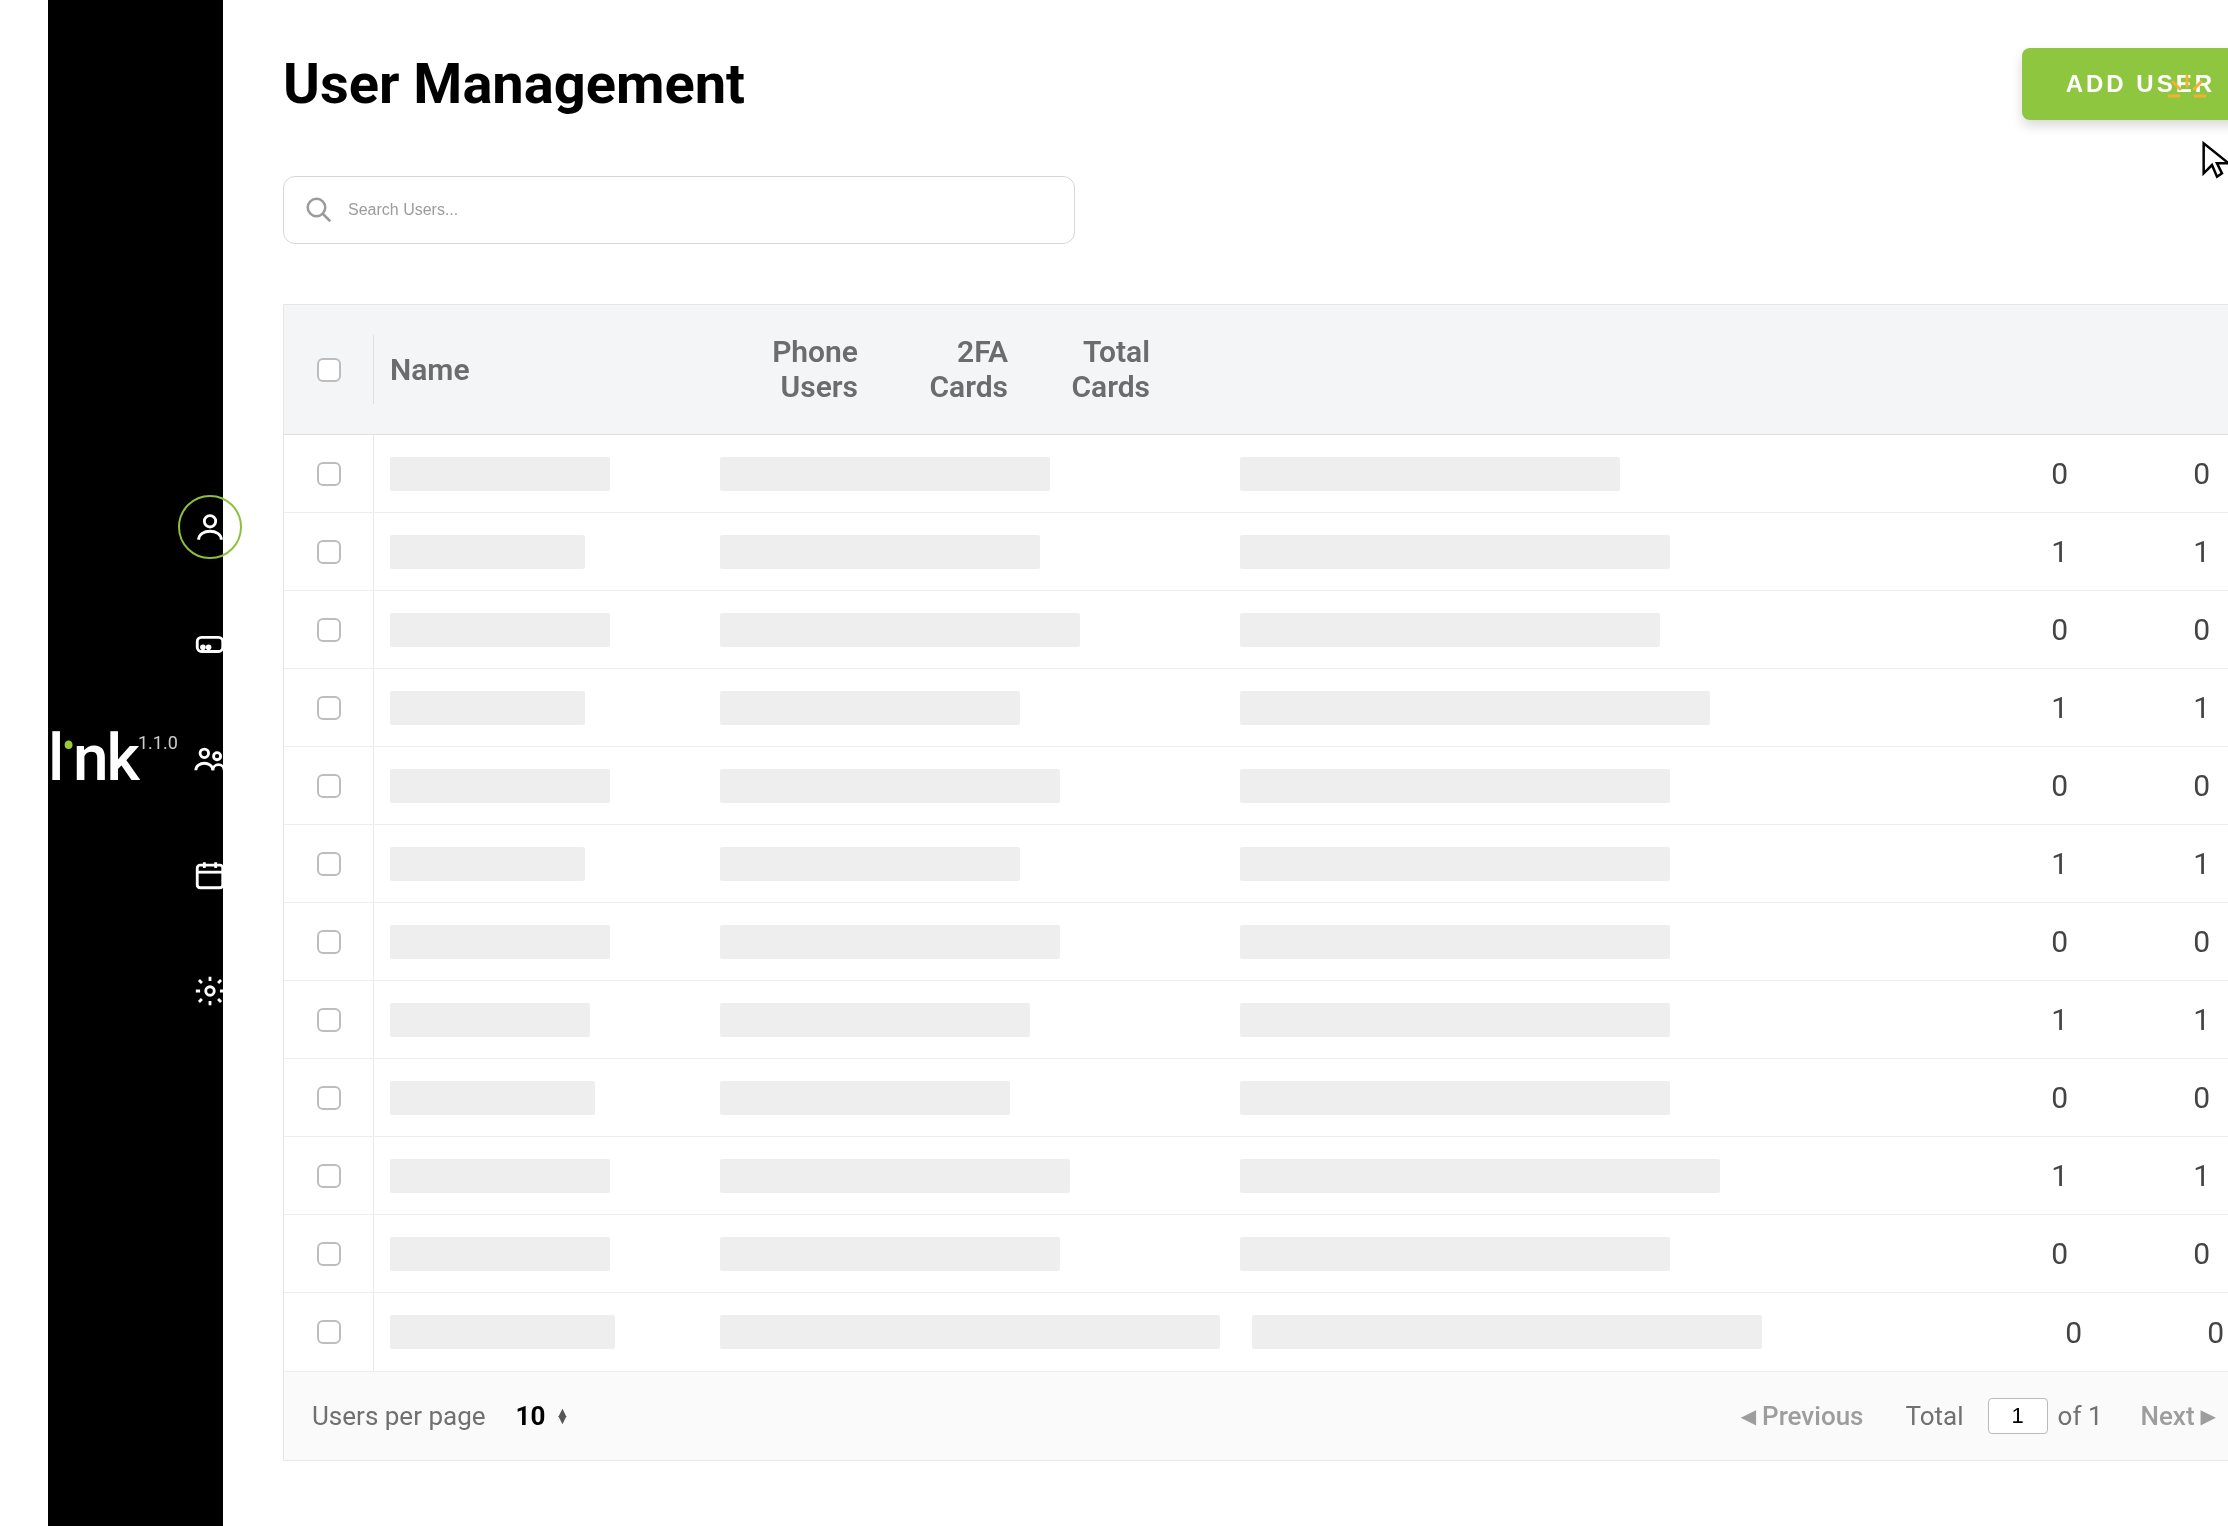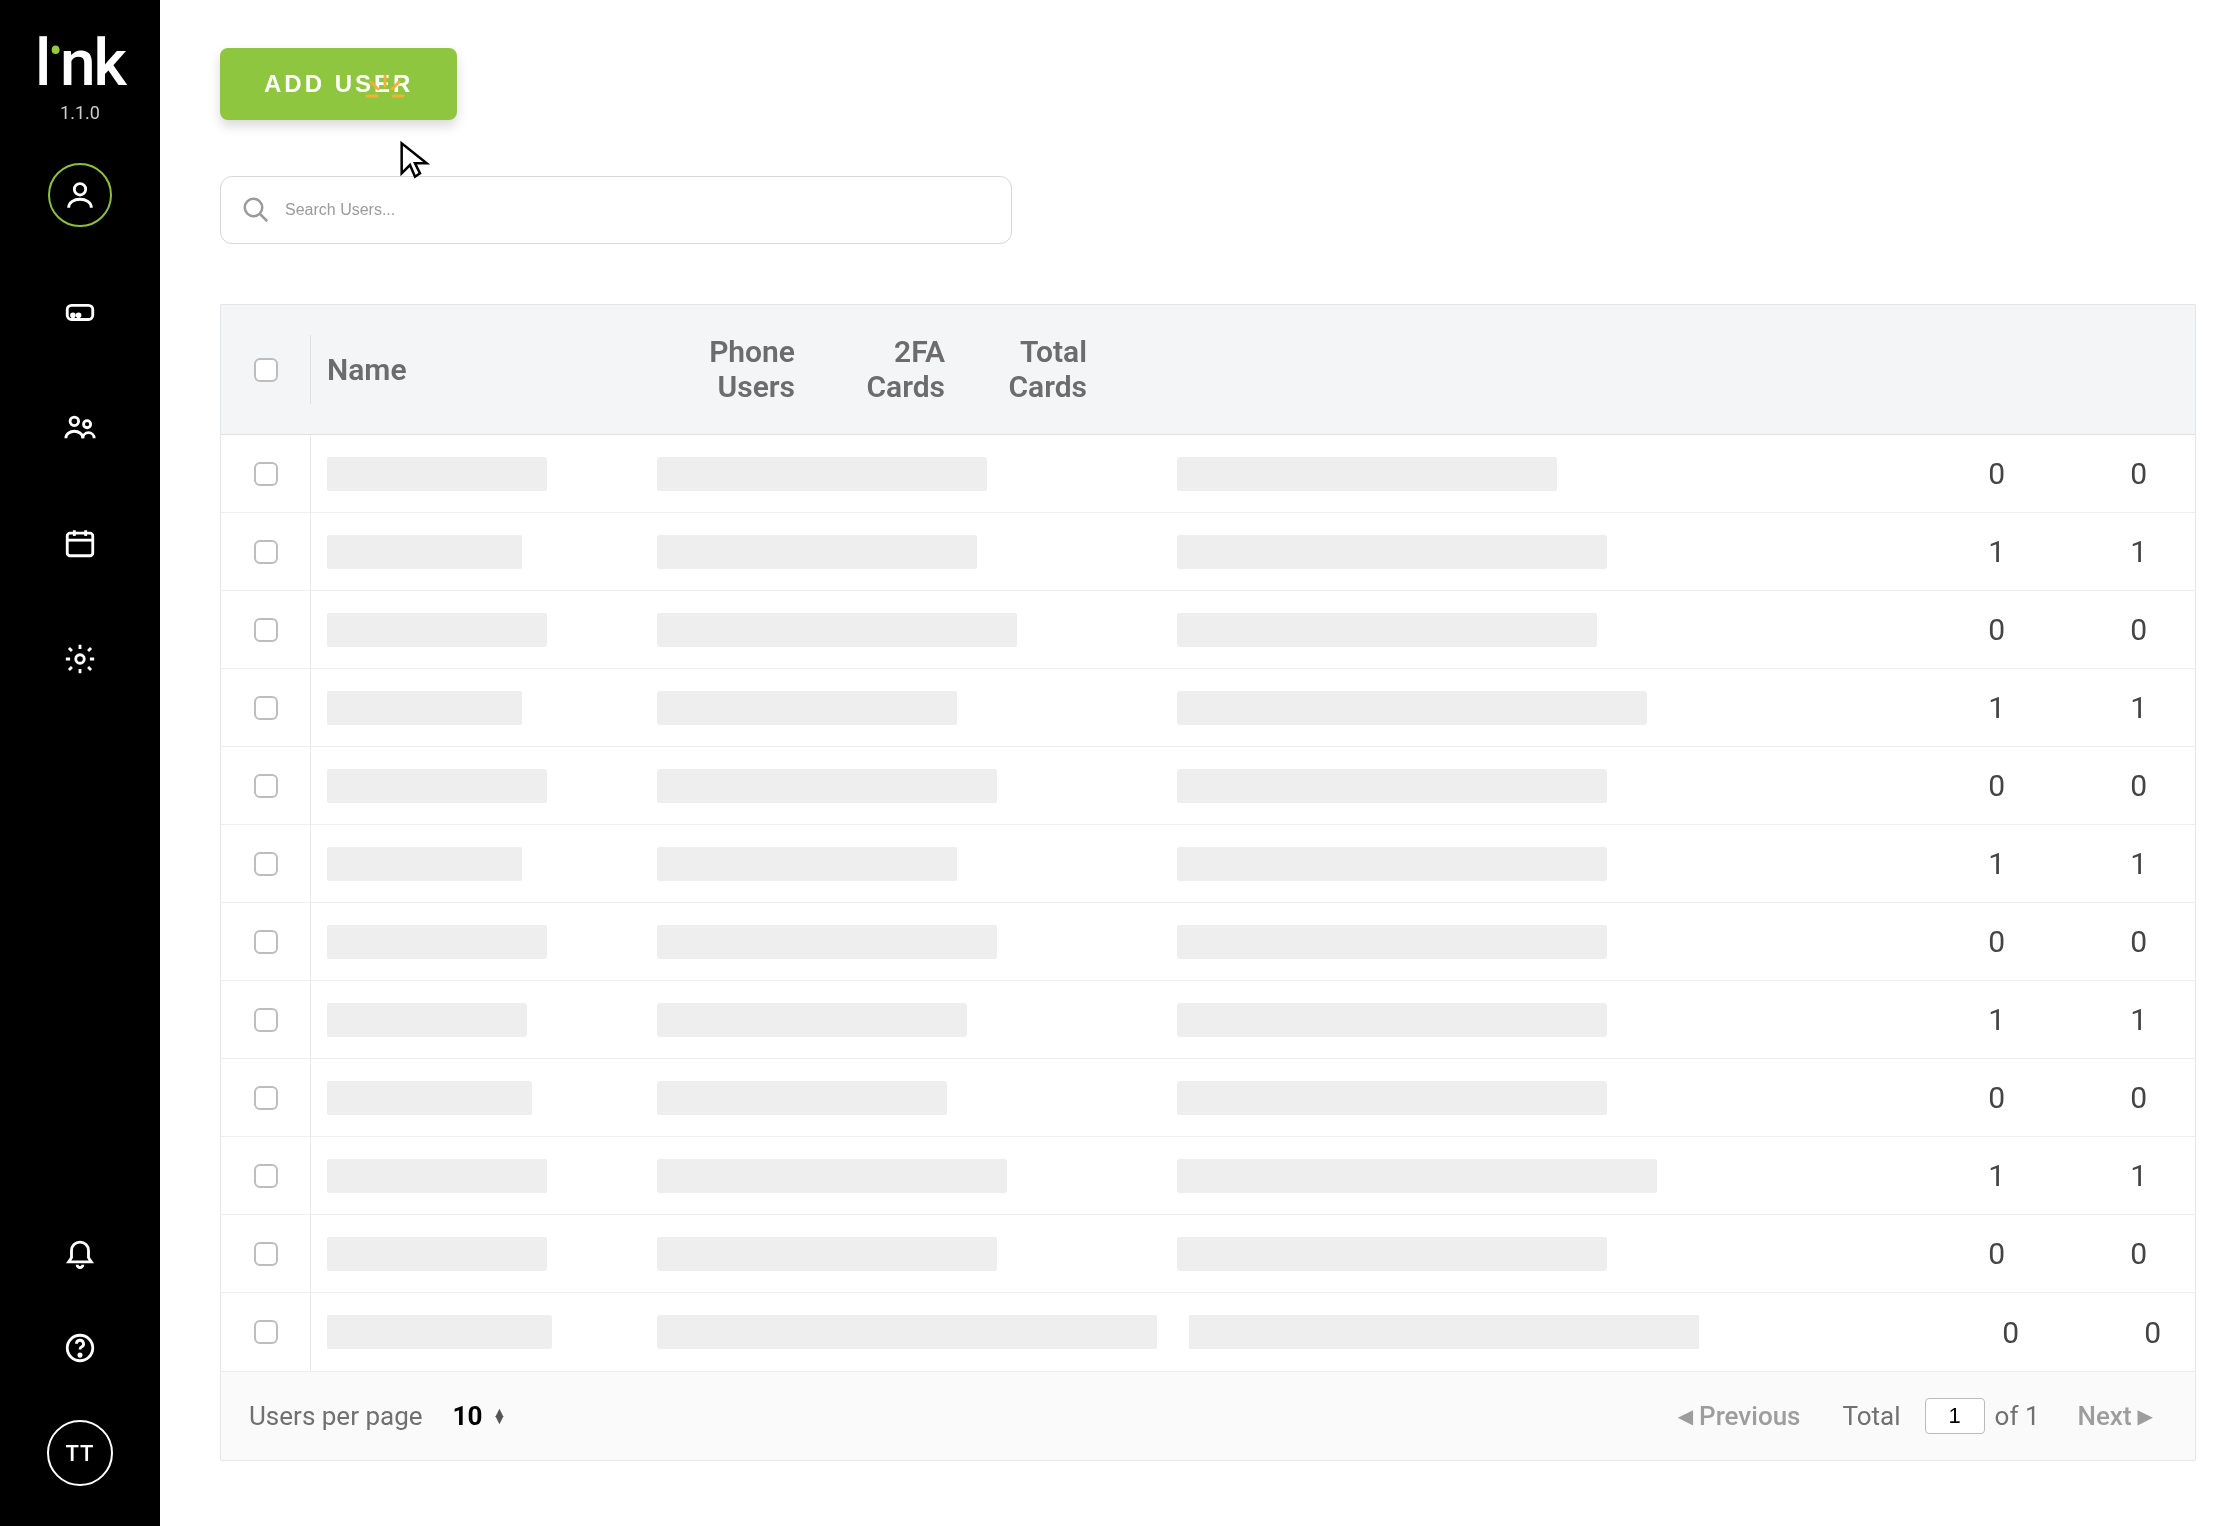--- a/index.html
+++ b/index.html
@@ -8,28 +8,29 @@
     background: #fff;
     width: 2228px;
     height: 1526px;
     display: flex;
     overflow: hidden;
     transform-origin: top left;
   }
 
   
   .sidebar {
-    width: 160px;
+    width: 175px;
     background: #000;
     color: #fff;
     display: flex;
-    flex-direction: column;
+    flex-direction: row;
     align-items: center;
     padding: 32px 0 40px 0;
     flex-shrink: 0;
+    margin-left: 48px;
   }
   .logo {
     font-size: 64px;
     font-weight: 500;
     letter-spacing: -2px;
     line-height: 1;
   }
   .logo .dot { color: #99cc33; font-size: 36px; vertical-align: super; }
   .version {
     font-size: 18px;
@@ -243,20 +244,21 @@
           <path d="M9.5 9a2.5 2.5 0 1 1 3.5 2.3c-.8.4-1 1-1 1.7"></path>
           <circle cx="12" cy="17" r="0.8" fill="currentColor"></circle>
         </svg>
     </div>
     <div class="avatar-circle">TT</div>
   </div>
 </aside>
 
 <main class="main">
   <div class="header-row">
+    <h1 class="page-title">User Management</h1>
     <button class="add-user-btn">
       <span>ADD USER</span>
       <svg class="click-burst" width="44" height="44" viewBox="0 0 44 44">
         <line x1="22" y1="4" x2="22" y2="14"></line>
         <line x1="8" y1="10" x2="15" y2="17"></line>
         <line x1="36" y1="10" x2="29" y2="17"></line>
         <line x1="4" y1="24" x2="14" y2="24"></line>
         <line x1="40" y1="24" x2="30" y2="24"></line>
       </svg>
       <svg class="cursor-pointer" viewBox="0 0 24 24">

